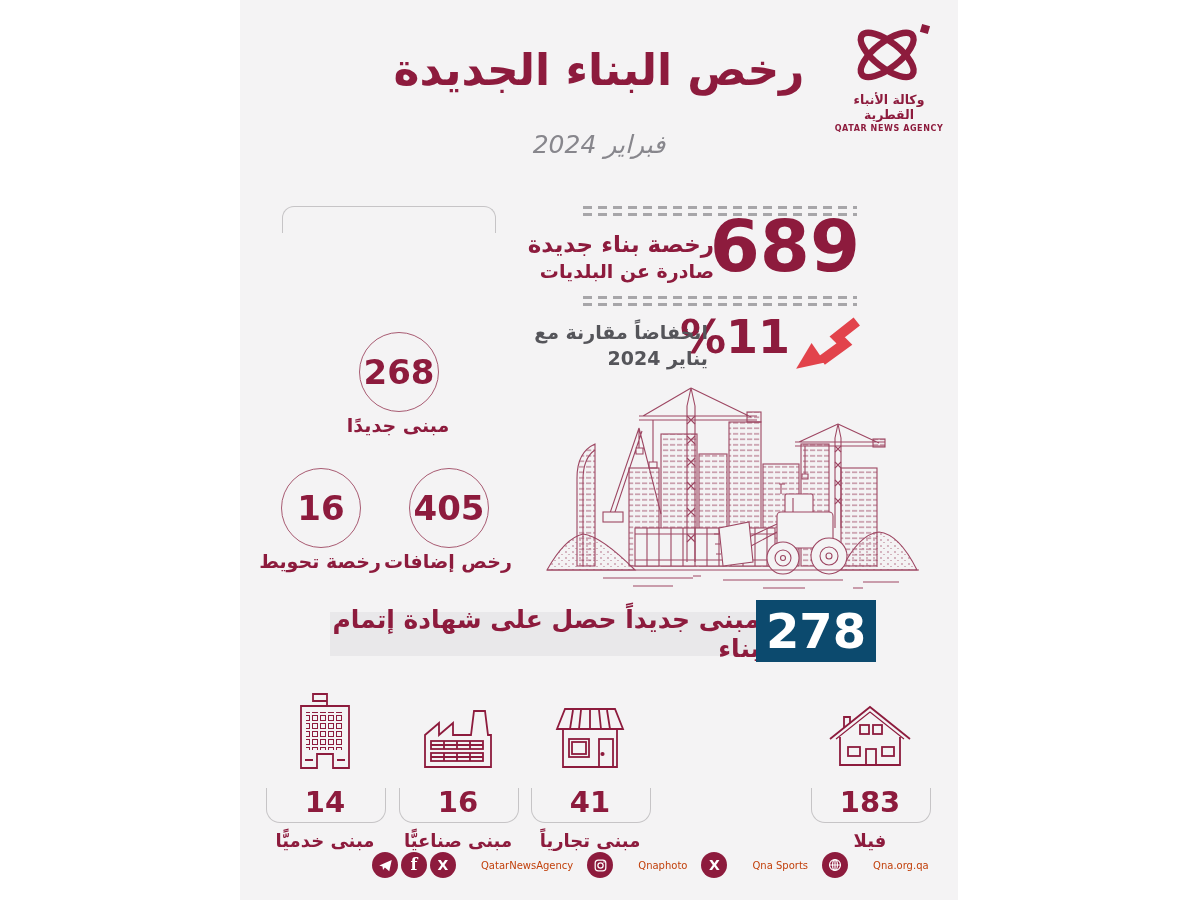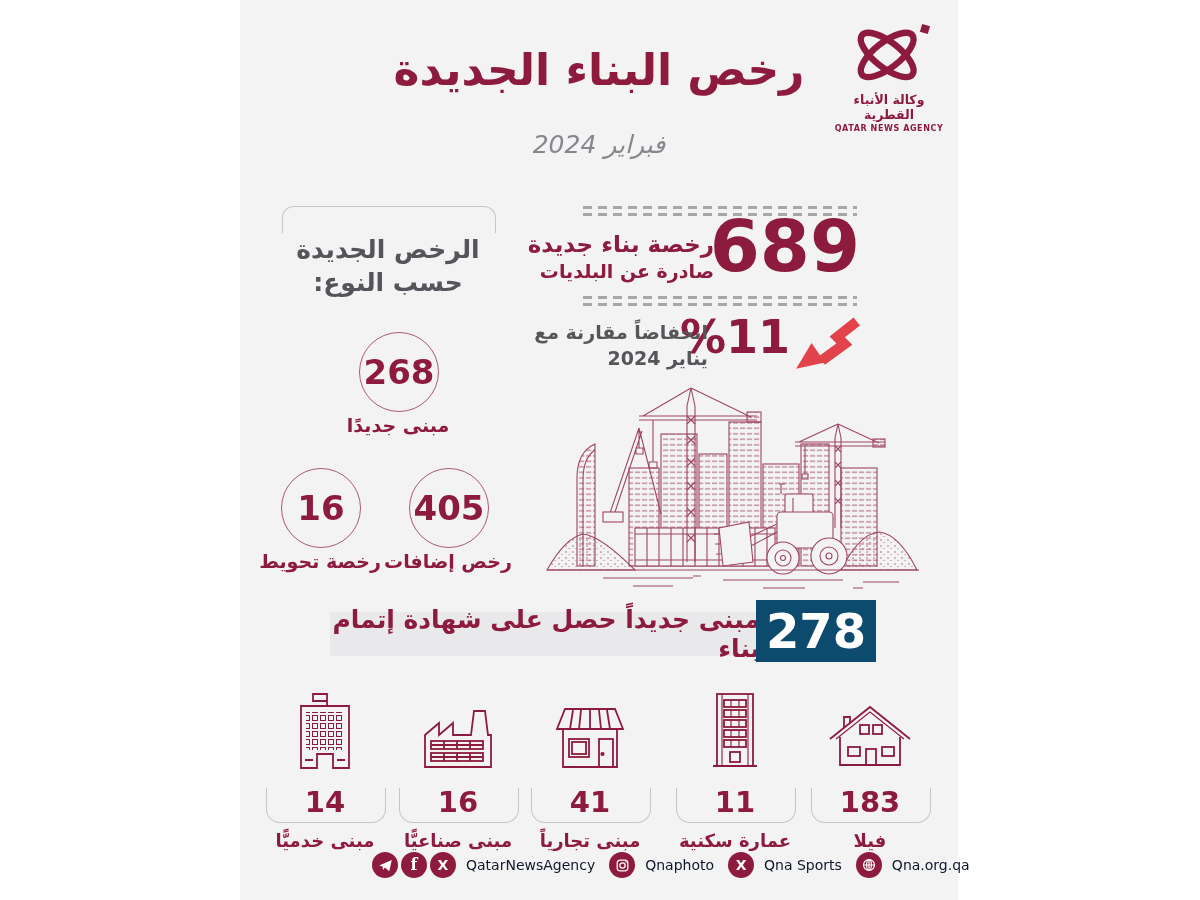--- a/index.html
+++ b/index.html
@@ -44,21 +44,21 @@
   .cat-icon{height:80px;display:flex;align-items:flex-end;justify-content:center;}
   .cat-num{margin-top:18px;font-size:29px;line-height:1;font-weight:bold;color:#8d1b3d;}
   .cat-label{font-size:18px;font-weight:bold;color:#8d1b3d;margin-top:13px;}
   .bracket-bottom{position:absolute;left:6px;top:98px;width:118px;height:34px;border:1.5px solid #c6c4c6;border-top:none;border-radius:0 0 14px 14px;pointer-events:none;}
 
   
   .footer{left:132px;top:852px;display:flex;align-items:center;}
   .soc{width:26px;height:26px;border-radius:50%;background:#8d1b3d;display:flex;align-items:center;justify-content:center;margin-right:3px;flex:0 0 auto;}
   .soc span{color:#fff;font-weight:bold;font-size:14px;line-height:1;}
   .soc .fb{font-size:16px;font-family:"DejaVu Serif",serif;}
-  .handle{font-size:14px;color:#0f172a;margin:0 14px 0 7px;white-space:nowrap;}
+  .handle{font-size:10px;color:#c2410c;margin:0 14px 0 22px;white-space:nowrap;}
 </style>
 </head>
 <body>
 
 <div class="canvas">
 <div class="paper">
 
   <div class="abs title" dir="rtl">رخص البناء الجديدة</div>
   <div class="abs subtitle" dir="rtl">فبراير 2024</div>
 
@@ -68,24 +68,20 @@
         <ellipse cx="53" cy="36" rx="35" ry="14" transform="rotate(-38 53 36)"></ellipse>
         <ellipse cx="53" cy="36" rx="35" ry="14" transform="rotate(38 53 36)"></ellipse>
       </g>
       <rect x="90" y="3" width="9" height="9" fill="#8d1b3d" transform="rotate(16 94 7)"></rect>
     </svg>
     <div class="ar" dir="rtl">وكالة الأنباء القطرية</div>
     <div class="en">QATAR NEWS AGENCY</div>
   </div>
 
   <div class="abs bracket-top"></div>
-  <div class="abs bytype-heading" dir="rtl">
-    <div>الرخص الجديدة</div>
-    <div>حسب النوع:</div>
-  </div>
 
   <div class="abs stat-circle" style="left:119px;top:332px;">
     <span class="num">268</span>
   </div>
   <div class="abs circle-label" style="left:78px;top:414px;width:160px;" dir="rtl">مبنى جديدًا</div>
 
   <div class="abs stat-circle" style="left:41px;top:468px;">
     <span class="num">16</span>
   </div>
   <div class="abs circle-label" style="left:0px;top:550px;width:160px;" dir="rtl">رخصة تحويط</div>
@@ -241,41 +237,20 @@
           <circle cx="49.5" cy="55" r="1.2" fill="#8d1b3d"></circle>
           <rect x="16" y="40" width="20" height="18"></rect>
           <rect x="19" y="43" width="14" height="12"></rect>
         </g>
       </svg>
     </div>
     <div class="cat-num">41</div>
     <div class="cat-label" dir="rtl">مبنى تجارياً</div>
   </div>
 
-  <div class="abs category" style="left:430px;">
-    <div class="bracket-bottom"></div>
-    <div class="cat-icon">
-      <svg width="56" height="78" viewBox="0 0 56 78">
-        <g stroke="#8d1b3d" stroke-width="1.8" fill="none">
-          <rect x="10" y="2" width="36" height="72"></rect>
-          <path d="M15 2 V74 M41 2 V74" stroke-width="1.1"></path>
-          <rect x="17" y="8" width="22" height="7"></rect>
-          <rect x="17" y="18" width="22" height="7"></rect>
-          <rect x="17" y="28" width="22" height="7"></rect>
-          <rect x="17" y="38" width="22" height="7"></rect>
-          <rect x="17" y="48" width="22" height="7"></rect>
-          <path d="M24 8 V15 M32 8 V15 M24 18 V25 M32 18 V25 M24 28 V35 M32 28 V35 M24 38 V45 M32 38 V45 M24 48 V55 M32 48 V55" stroke-width="1.1"></path>
-          <rect x="23" y="60" width="10" height="10"></rect>
-          <path d="M6 74 H50"></path>
-        </g>
-      </svg>
-    </div>
-    <div class="cat-num">11</div>
-    <div class="cat-label" dir="rtl">عمارة سكنية</div>
-  </div>
 
   <div class="abs category" style="left:565px;">
     <div class="bracket-bottom"></div>
     <div class="cat-icon">
       <svg width="92" height="70" viewBox="0 0 92 68">
         <g stroke="#8d1b3d" stroke-width="1.8" fill="none">
           <path d="M6 38 L46 6 L86 38"></path>
           <path d="M12 38 L46 11 L80 38" stroke-width="1.1"></path>
           <path d="M20 27 V16 H26 V22"></path>
           <path d="M16 36 V64 H76 V36"></path>

